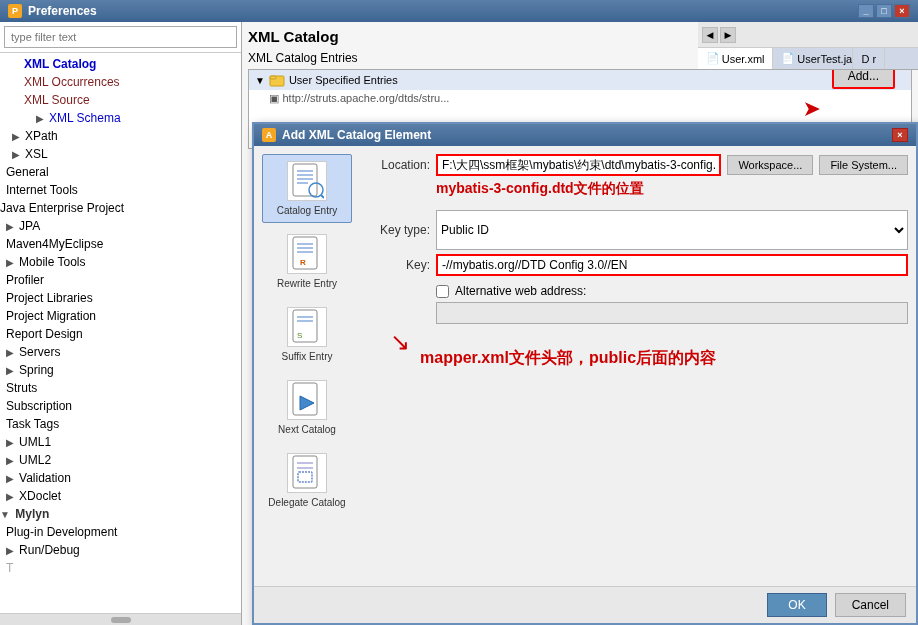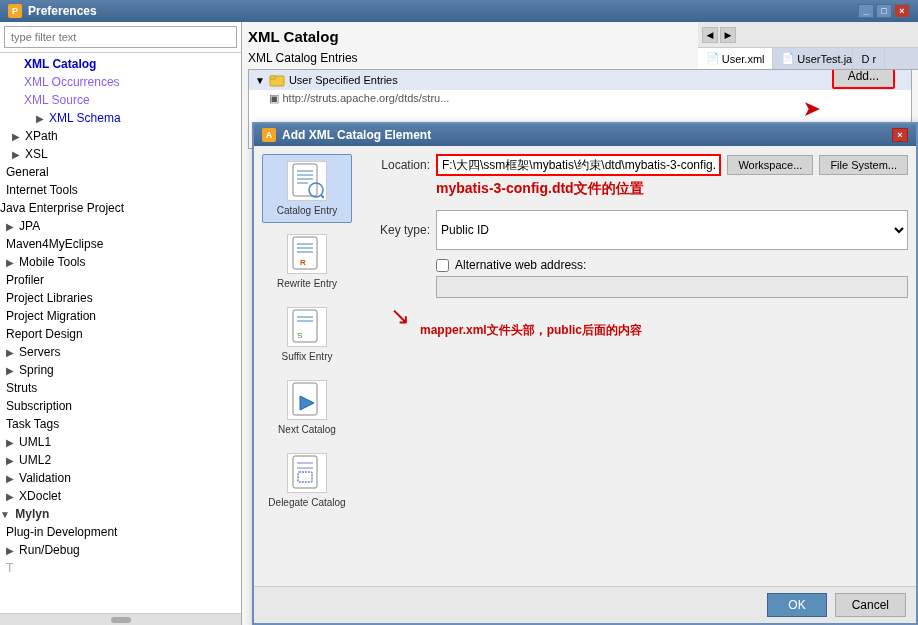--- a/index.html
+++ b/index.html
@@ -83,21 +83,21 @@
       padding: 2px 0;
     }
     .tree-item {
       padding: 2px 4px;
       cursor: pointer;
       white-space: nowrap;
       overflow: hidden;
       text-overflow: ellipsis;
     }
     .tree-item.level-1 { padding-left: 12px; }
-    .tree-item.level-2 { padding-left: 24px; color: #8b5cf6; }
+    .tree-item.level-2 { padding-left: 24px; color: #7f1d1d; }
     .tree-item.level-2.bold { font-weight: bold; color: #0000cc; }
     .tree-item.level-3 { padding-left: 36px; color: #0000cc; }
     .tree-item .arrow { color: #555; margin-right: 2px; font-size: 10px; }
 
     
     .right-panel {
       flex: 1;
       background: #f5f5f5;
       display: flex;
       flex-direction: column;
@@ -296,21 +296,21 @@
     .tree-container::-webkit-scrollbar { width: 8px; }
     .tree-container::-webkit-scrollbar-track { background: #f0f0f0; }
     .tree-container::-webkit-scrollbar-thumb { background: #bbb; }
 
     .location-annotation {
       font-size: 14px;
       color: #cc0000;
       font-weight: bold;
     }
     .mapper-annotation {
-      font-size: 12px;
+      font-size: 16px;
       color: #cc0000;
       font-weight: bold;
     }
   </style>
 </head>
 <body>
 
 <div class="title-bar">
   <span class="title-bar-icon">P</span>
   <span>Preferences</span>
@@ -582,20 +582,24 @@
 
           <div class="form-row" style="margin-top:6px;">
             <span class="form-label">Key type:</span>
             <select class="form-select">
               <option>Public ID</option>
               <option>System ID</option>
               <option>URI</option>
             </select>
           </div>
 
+          <div class="form-row">
+            <span class="form-label">Key:</span>
+            <input class="form-input" type="text" style="border: 2px solid rgb(255, 0, 0);" value="-//mybatis.org//DTD Config 3.0//EN">
+          </div>
 
           <div class="form-row" style="margin-top:4px;">
             <span class="form-label"></span>
             <input type="checkbox" style="flex-shrink: 0;">
             <span style="font-size:12px;">Alternative web address:</span>
           </div>
           <div class="form-row">
             <span class="form-label"></span>
             <input class="form-input normal-border" type="text" style="border: 1px solid rgb(170, 170, 170); background: rgb(232, 232, 232);">
           </div>

